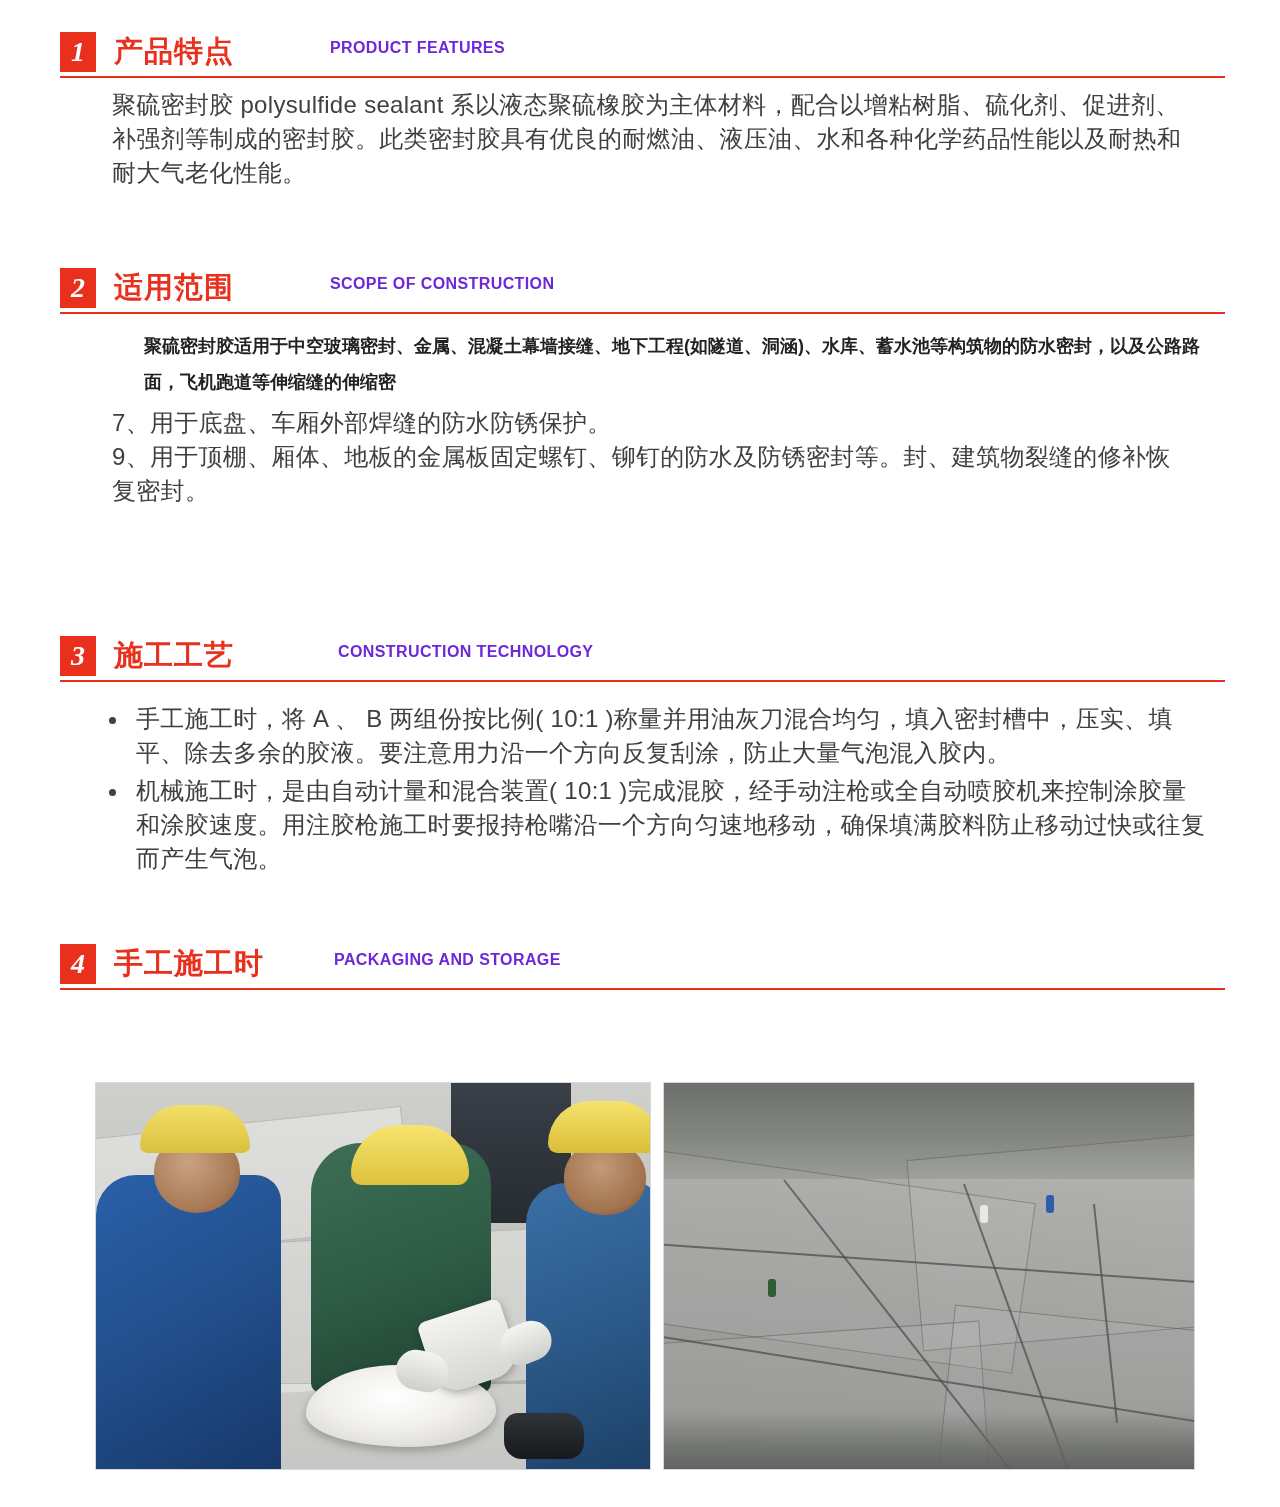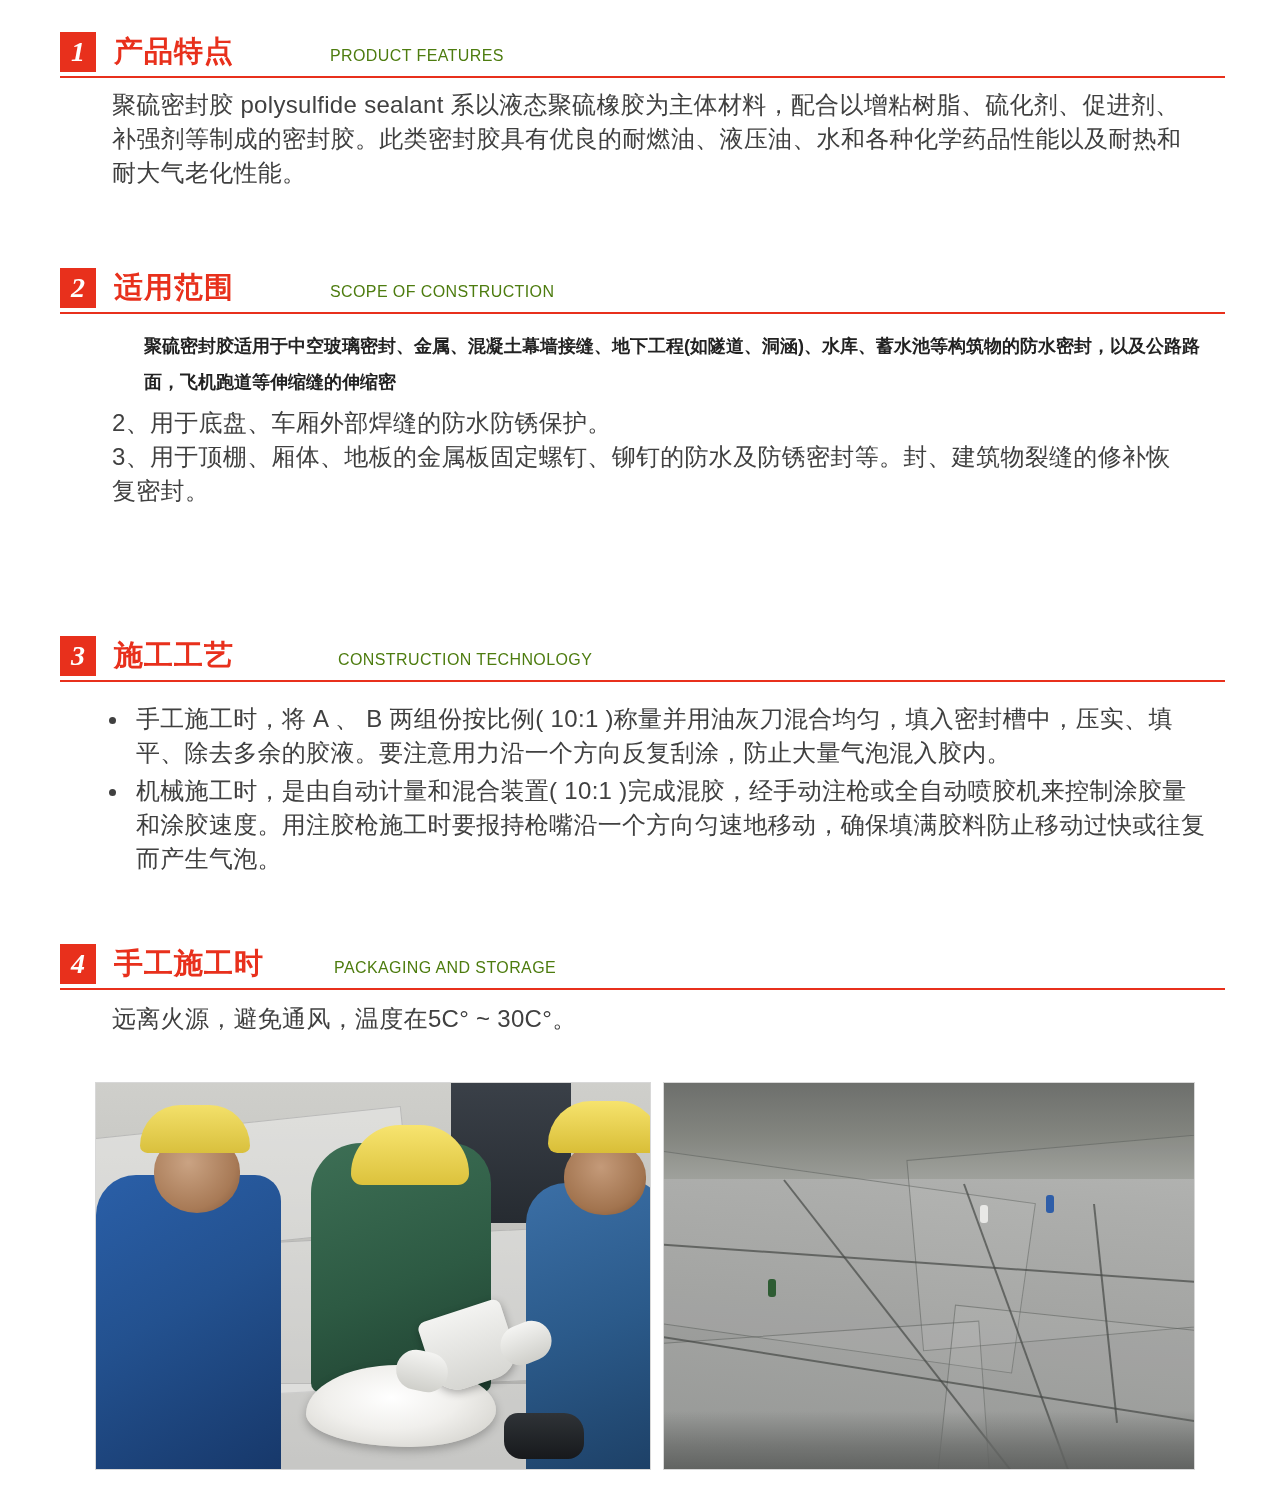--- a/index.html
+++ b/index.html
@@ -56,24 +56,24 @@
     top: 0px;
     font-size: 29px;
     font-weight: bold;
     color: #e8301c;
     letter-spacing: 1px;
     line-height: 42px;
     white-space: nowrap;
   }
   .sec-title-en {
     position: absolute;
-    top: 12px;
+    top: 4px;
     font-size: 16px;
-    font-weight: normal;
-    color: #4d7c0f;
+    font-weight: bold;
+    color: #6d28d9;
     letter-spacing: 0.4px;
     line-height: 28px;
     white-space: nowrap;
   }
   .sec-rule {
     position: absolute;
     bottom: -2px;
     left: 0;
     height: 2px;
     background: #e8301c;
@@ -254,22 +254,22 @@
 
   <div class="section" style="top:266px;">
     <div class="sec-head">
       <div class="num-box">2</div>
       <div class="sec-title-cn">适用范围</div>
       <div class="sec-title-en" style="left:270px;">SCOPE OF CONSTRUCTION</div>
       <div class="sec-rule"></div>
     </div>
     <div class="bold-lead" style="position:absolute; left:112px; top:62px; width:1075px;">聚硫密封胶适用于中空玻璃密封、金属、混凝土幕墙接缝、地下工程(如隧道、洞涵)、水库、蓄水池等构筑物的防水密封，以及公路路面，飞机跑道等伸缩缝的伸缩密</div>
     <div class="indent-list" style="position:absolute; left:112px; top:140px; width:1075px;">
-      <p class="body-text">2、用于底盘、车厢外部焊缝的防水防锈保护。</p>
-      <p class="body-text">3、用于顶棚、厢体、地板的金属板固定螺钉、铆钉的防水及防锈密封等。封、建筑物裂缝的修补恢复密封。</p>
+      <p class="body-text">7、用于底盘、车厢外部焊缝的防水防锈保护。</p>
+      <p class="body-text">9、用于顶棚、厢体、地板的金属板固定螺钉、铆钉的防水及防锈密封等。封、建筑物裂缝的修补恢复密封。</p>
     </div>
   </div>
 
   <div class="section" style="top:634px;">
     <div class="sec-head">
       <div class="num-box">3</div>
       <div class="sec-title-cn">施工工艺</div>
       <div class="sec-title-en" style="left:278px;">CONSTRUCTION TECHNOLOGY</div>
       <div class="sec-rule"></div>
     </div>
@@ -279,21 +279,20 @@
     </ul>
   </div>
 
   <div class="section" style="top:942px;">
     <div class="sec-head">
       <div class="num-box">4</div>
       <div class="sec-title-cn">手工施工时</div>
       <div class="sec-title-en" style="left:274px;">PACKAGING AND STORAGE</div>
       <div class="sec-rule"></div>
     </div>
-    <div class="body-text" style="position:absolute; left:112px; top:60px; width:1075px;">远离火源，避免通风，温度在5C° ~ 30C°。</div>
   </div>
 
   <div class="photos">
 
     <div class="photo left">
       <div class="p1-bg"></div>
       <div class="p1-slab" style="left:-20px; top:40px; width:330px; height:120px; transform:rotate(-6deg);"></div>
       <div class="p1-slab" style="left:120px; top:150px; width:460px; height:150px; transform:rotate(-3deg);"></div>
       <div class="p1-slab" style="left:-40px; top:300px; width:640px; height:110px;"></div>
 

